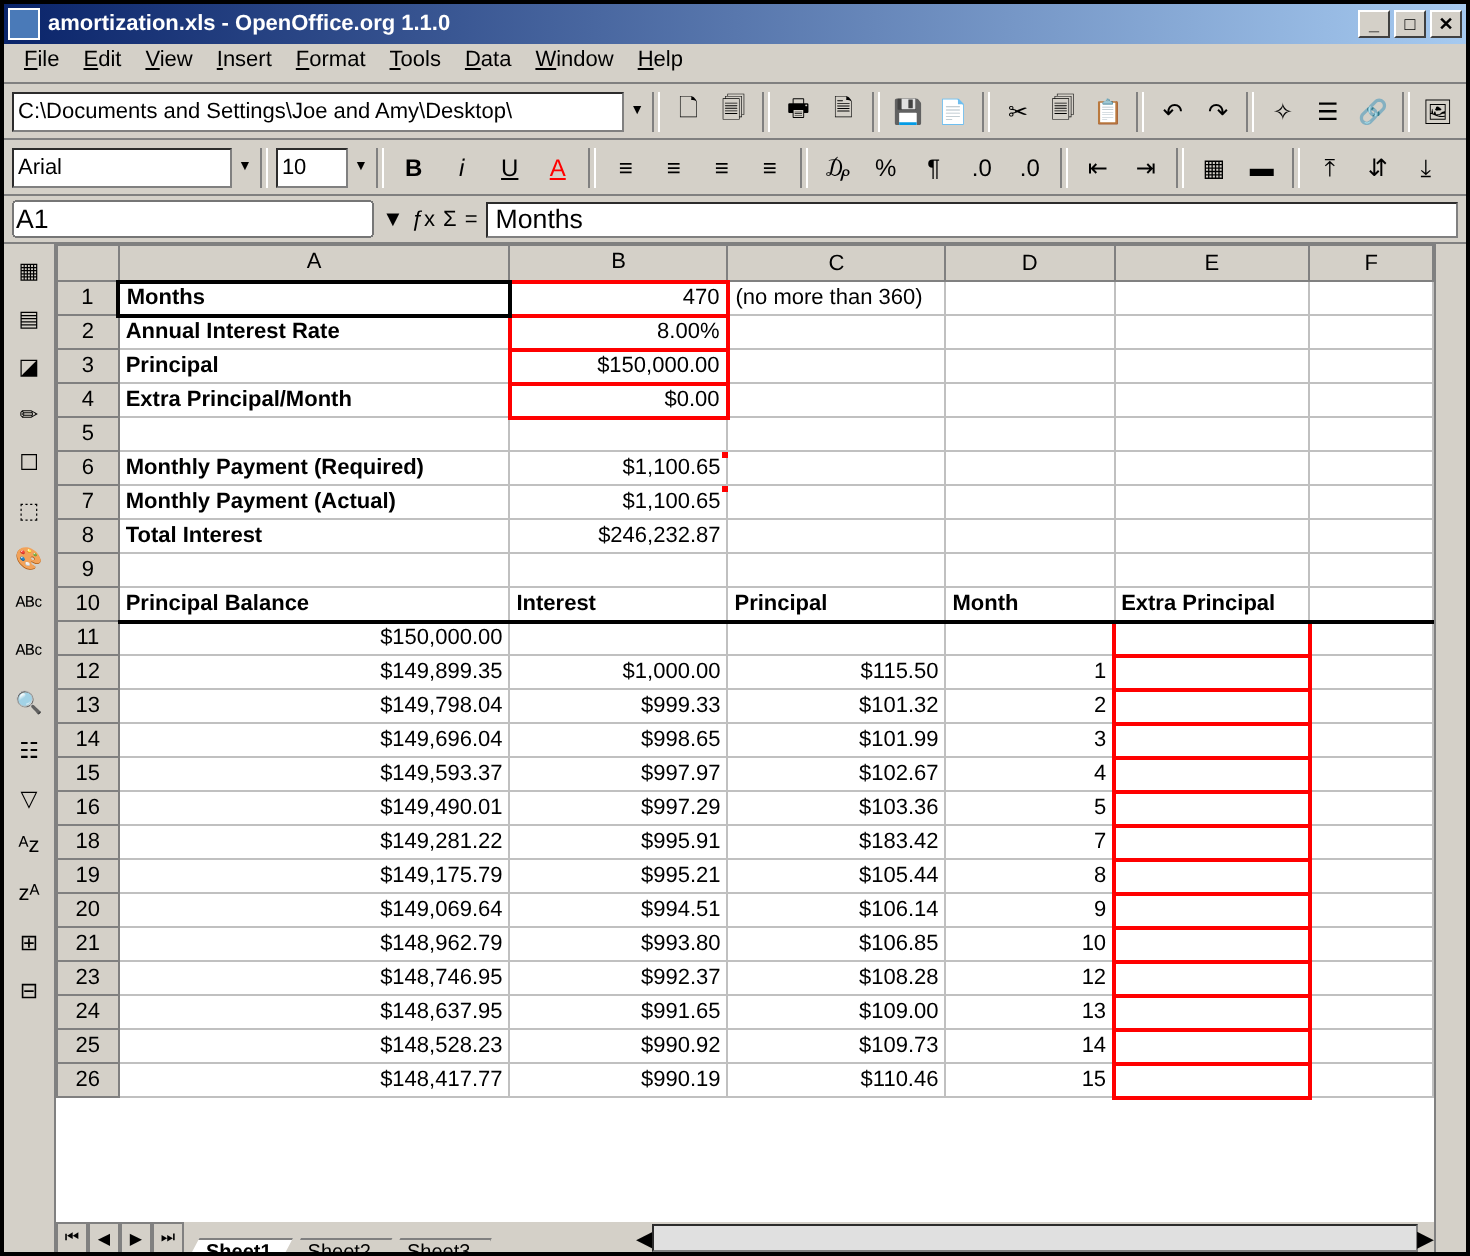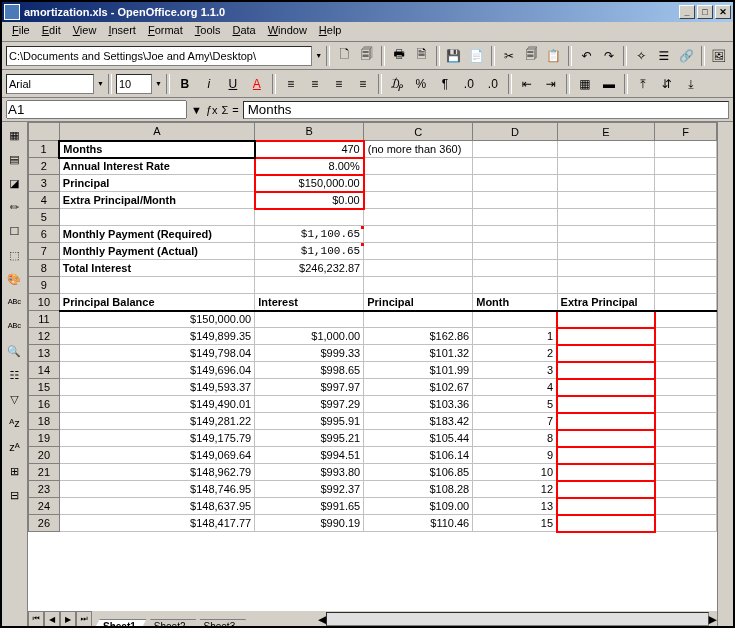--- a/index.html
+++ b/index.html
@@ -11,21 +11,21 @@
 .titlebar .winbtns { display: flex; gap: 2px; }
 .titlebar .winbtn { width: 16px; height: 14px; background: #d4d0c8; border: 1px solid #fff; border-right-color: #404040; border-bottom-color: #404040; display: flex; align-items: center; justify-content: center; font-size: 9px; font-weight: bold; color: #000; cursor: pointer; }
 
 .menubar { background: #d4d0c8; height: 20px; display: flex; align-items: flex-start; padding: 0 4px; border-bottom: 1px solid #808080; }
 .menubar .menu-item { padding: 2px 6px; cursor: pointer; }
 .menubar .menu-item u { text-decoration: underline; }
 
 .toolbar { background: #d4d0c8; height: 28px; display: flex; align-items: center; padding: 2px 4px; border-bottom: 1px solid #808080; gap: 2px; }
 .toolbar .combo { height: 20px; background: #fff; border: 1px inset #808080; font-size: 11px; padding: 1px 2px; }
 .toolbar .path-combo { width: 330px; }
-.toolbar .font-combo { width: 88px; }
+.toolbar .font-combo { width: 110px; }
 .toolbar .size-combo { width: 36px; }
 .toolbar .tbtn { width: 22px; height: 22px; background: #d4d0c8; border: 1px solid transparent; display: flex; align-items: center; justify-content: center; cursor: pointer; font-size: 12px; }
 .toolbar .sep { width: 4px; height: 20px; border-left: 1px solid #808080; border-right: 1px solid #fff; margin: 0 2px; }
 .toolbar .dropdown-arrow { font-size: 7px; padding-left: 1px; }
 
 .formula-bar { background: #d4d0c8; height: 24px; display: flex; align-items: center; padding: 2px 4px; border-bottom: 1px solid #808080; gap: 4px; }
 .formula-bar .formula-input { flex: 1; height: 18px; background: #fff; border: 1px inset #808080; padding: 1px 4px; }
 
 .main { display: flex; height: 505px; }
 .left-tools { width: 26px; background: #d4d0c8; border-right: 1px solid #808080; display: flex; flex-direction: column; align-items: center; padding-top: 2px; gap: 2px; }
@@ -37,21 +37,21 @@
 table.grid { border-collapse: collapse; width: 100%; font-size: 11px; }
 table.grid th.colhdr { background: #d4d0c8; border: 1px solid #808080; height: 18px; font-weight: normal; text-align: center; cursor: pointer; }
 table.grid th.rowhdr { background: #d4d0c8; border: 1px solid #808080; width: 30px; font-weight: normal; text-align: center; cursor: pointer; }
 table.grid th.corner { background: #d4d0c8; border: 1px solid #808080; width: 30px; }
 table.grid td { border: 1px solid #c0c0c0; height: 17px; padding: 0 3px; white-space: nowrap; }
 table.grid td.r { text-align: right; }
 table.grid td.bold { font-weight: bold; }
 table.grid td.hdr-row { font-weight: bold; border-bottom: 2px solid #000; }
 table.grid td.selected { border: 2px solid #000 !important; }
 table.grid td.red-box { border: 2px solid #ff0000 !important; }
-table.grid td.red-tick { position: relative; font-family: Liberation Mono, monospace; }
+table.grid td.red-tick { position: relative; }
 table.grid td.red-tick::after { content: ''; position: absolute; right: -1px; top: 0; width: 3px; height: 3px; background: #ff0000; }
 .col-A { width: 190px; }
 .col-B { width: 106px; }
 .col-C { width: 106px; }
 .col-D { width: 82px; }
 .col-E { width: 95px; }
 .col-F { width: 60px; }
 
 .scrollbar-v { width: 16px; background: #d4d0c8; border-left: 1px solid #808080; }
 .scrollbar-h { height: 16px; background: #d4d0c8; display: flex; align-items: center; }
@@ -294,21 +294,21 @@
               <td class=" col-B"></td>
               <td class=" col-C"></td>
               <td class=" col-D"></td>
               <td class="red-box col-E"></td>
               <td class=" col-F"></td>
             </tr>
             <tr>
               <th class="rowhdr">12</th>
               <td class="r r col-A">$149,899.35</td>
               <td class="r col-B">$1,000.00</td>
-              <td class="r col-C">$162.86</td>
+              <td class="r col-C">$115.50</td>
               <td class="r col-D">1</td>
               <td class="red-box col-E"></td>
               <td class=" col-F"></td>
             </tr>
             <tr>
               <th class="rowhdr">13</th>
               <td class="r r col-A">$149,798.04</td>
               <td class="r col-B">$999.33</td>
               <td class="r col-C">$101.32</td>
               <td class="r col-D">2</td>
@@ -386,20 +386,29 @@
               <td class="r col-D">12</td>
               <td class="red-box col-E"></td>
               <td class=" col-F"></td>
             </tr>
             <tr>
               <th class="rowhdr">24</th>
               <td class="r r col-A">$148,637.95</td>
               <td class="r col-B">$991.65</td>
               <td class="r col-C">$109.00</td>
               <td class="r col-D">13</td>
+              <td class="red-box col-E"></td>
+              <td class=" col-F"></td>
+            </tr>
+            <tr>
+              <th class="rowhdr">25</th>
+              <td class="r r col-A">$148,528.23</td>
+              <td class="r col-B">$990.92</td>
+              <td class="r col-C">$109.73</td>
+              <td class="r col-D">14</td>
               <td class="red-box col-E"></td>
               <td class=" col-F"></td>
             </tr>
             <tr>
               <th class="rowhdr">26</th>
               <td class="r r col-A">$148,417.77</td>
               <td class="r col-B">$990.19</td>
               <td class="r col-C">$110.46</td>
               <td class="r col-D">15</td>
               <td class="red-box col-E"></td>

